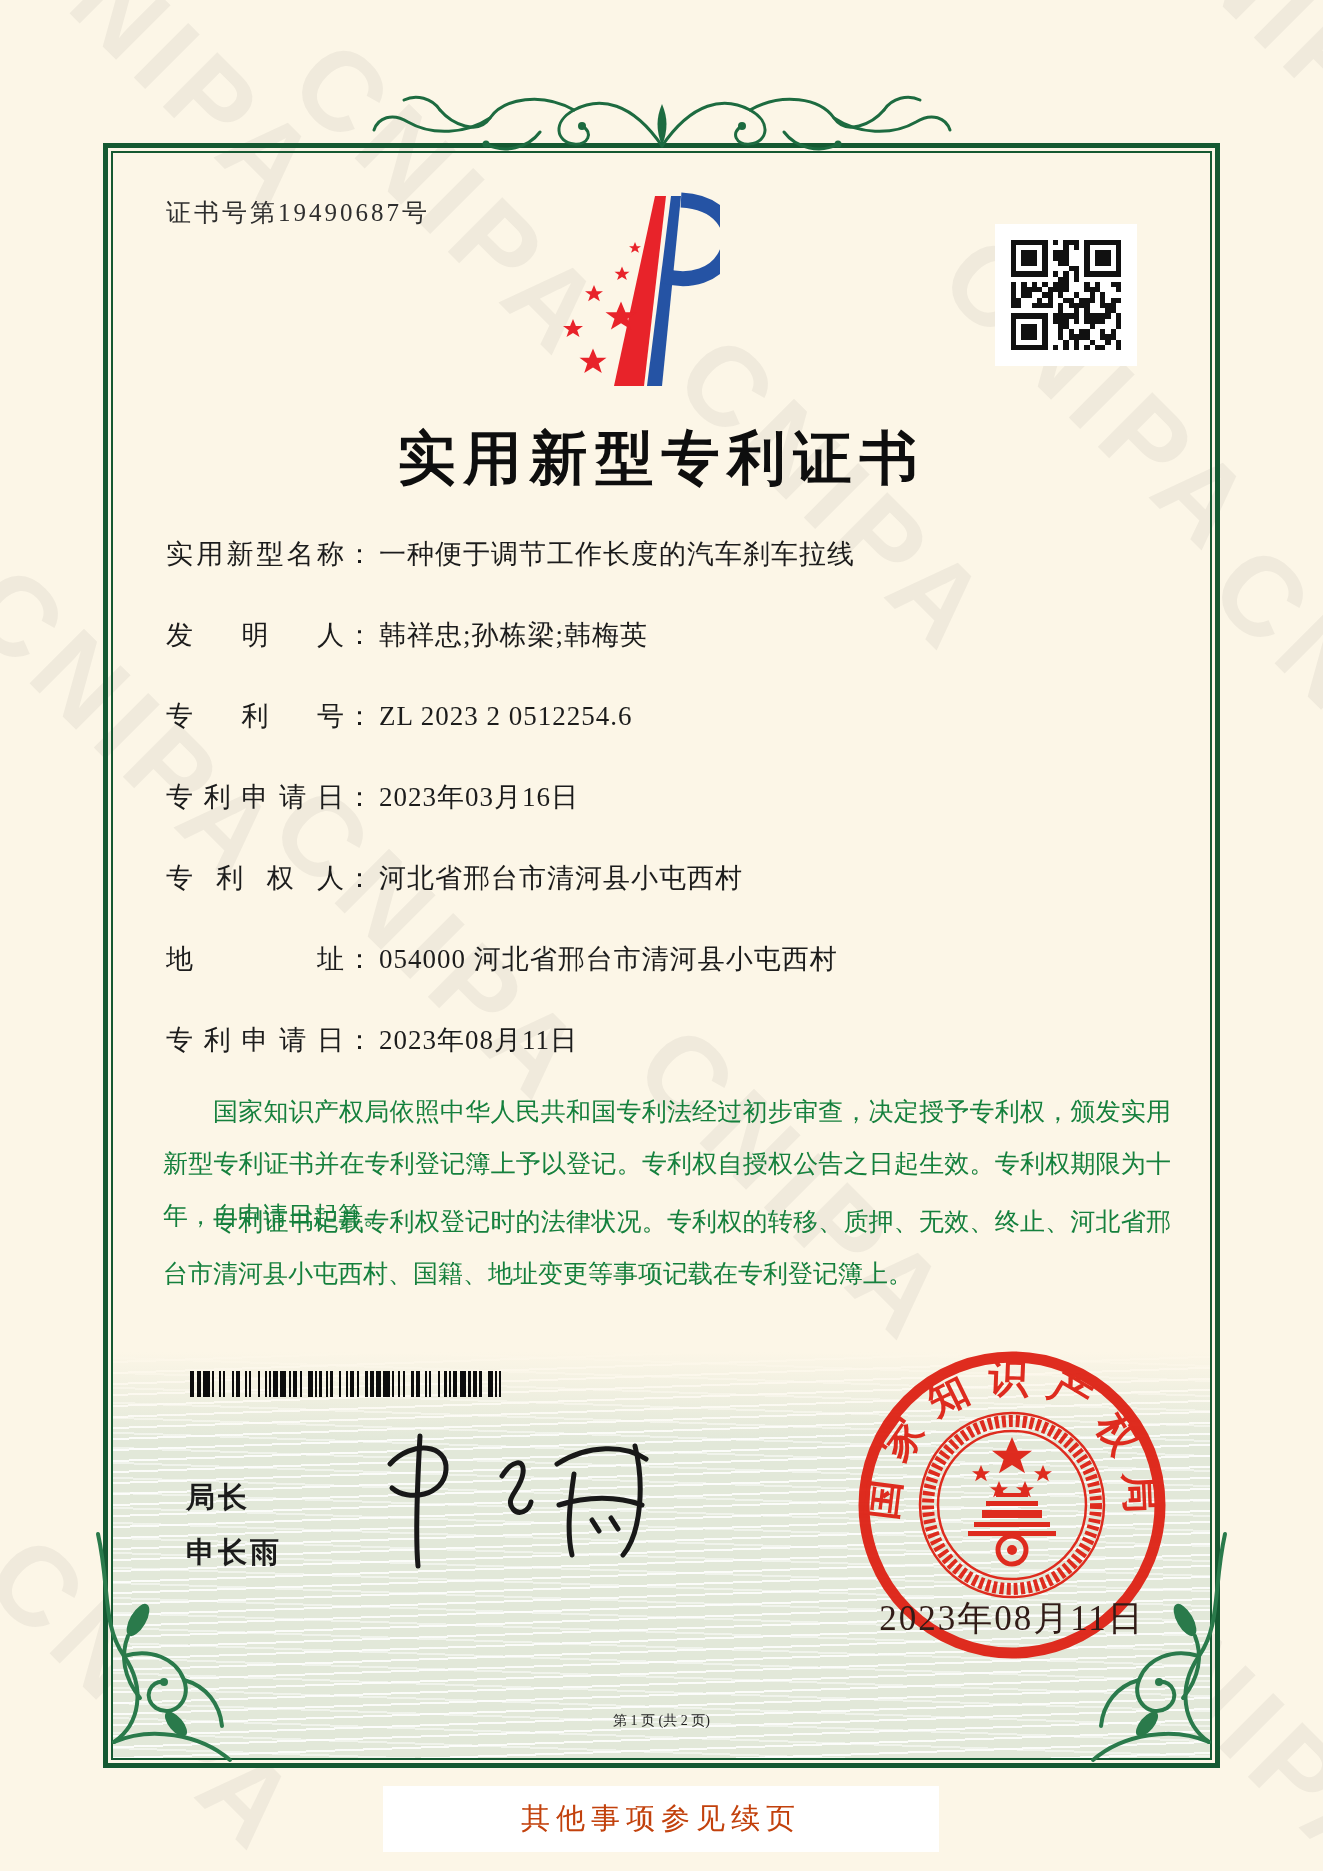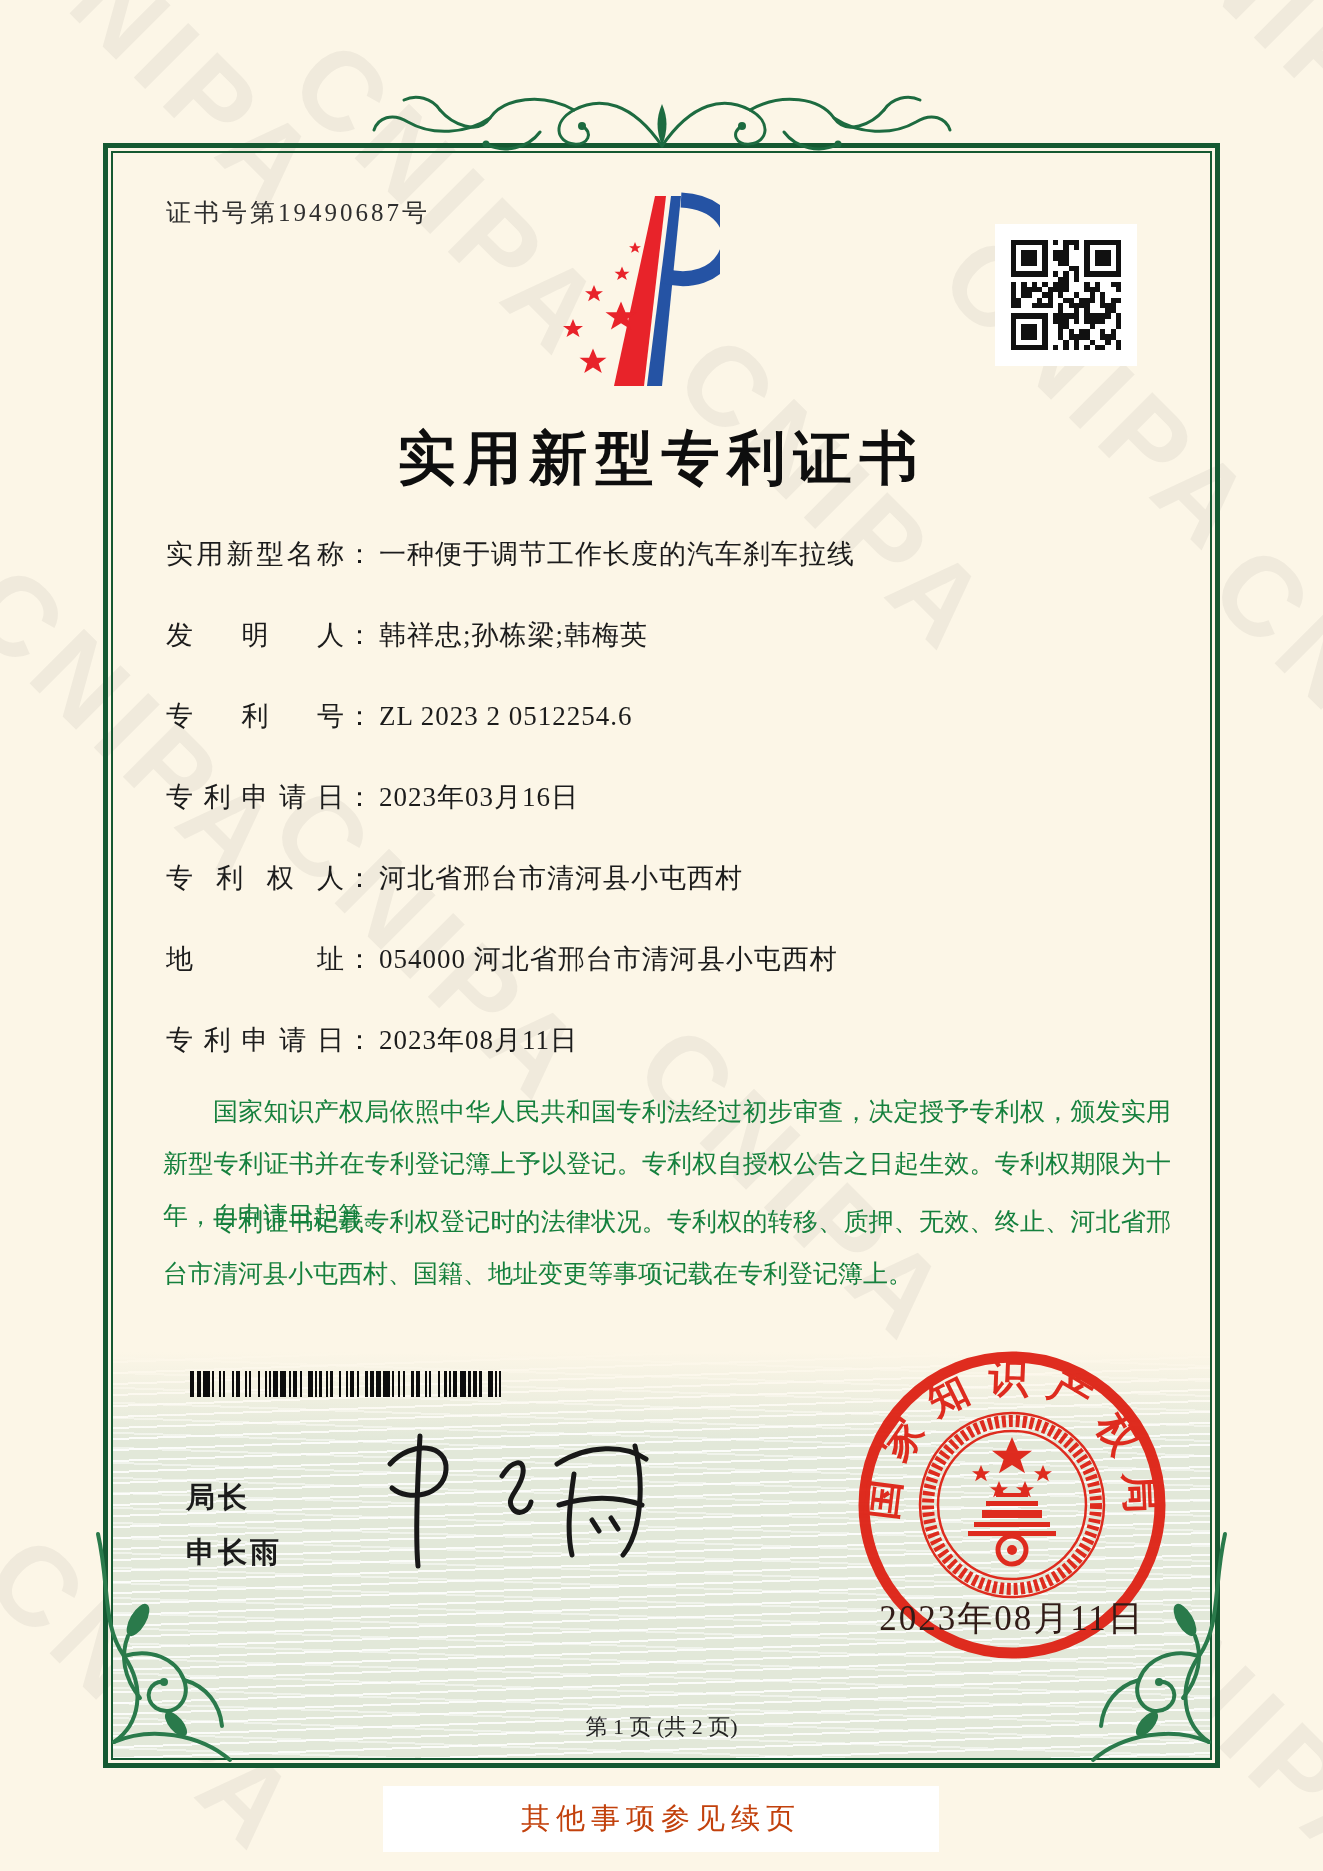--- a/index.html
+++ b/index.html
@@ -57,21 +57,21 @@
   }
   
   #barcode{position:absolute;left:190px;top:1371px;width:336px;height:26px;z-index:3;display:flex;overflow:hidden;}
   #barcode span{height:100%;}
   .sig-label{
     position:absolute;left:186px;font-size:29px;font-weight:bold;z-index:3;
     font-family:"Liberation Sans","DejaVu Sans",sans-serif;color:#1b1b1b;letter-spacing:3px;
   }
   #signature{position:absolute;left:352px;top:1412px;z-index:3;}
   #seal{position:absolute;left:852px;top:1347px;z-index:4;opacity:.96;}
-  #page-info{position:absolute;left:103px;top:1712px;width:1117px;text-align:center;font-size:22px;z-index:3;color:#222;}
+  #page-info{position:absolute;left:103px;top:1712px;width:1117px;text-align:center;font-size:14px;z-index:3;color:#222;}
   #cont-strip{
     position:absolute;left:383px;top:1786px;width:556px;height:66px;background:#ffffff;z-index:2;
     display:flex;align-items:center;justify-content:center;
   }
   #cont-note{font-size:29px;letter-spacing:6px;color:#c2410c;}
   
   .orn{position:absolute;z-index:2;}
 </style>
 </head>
 <body>

